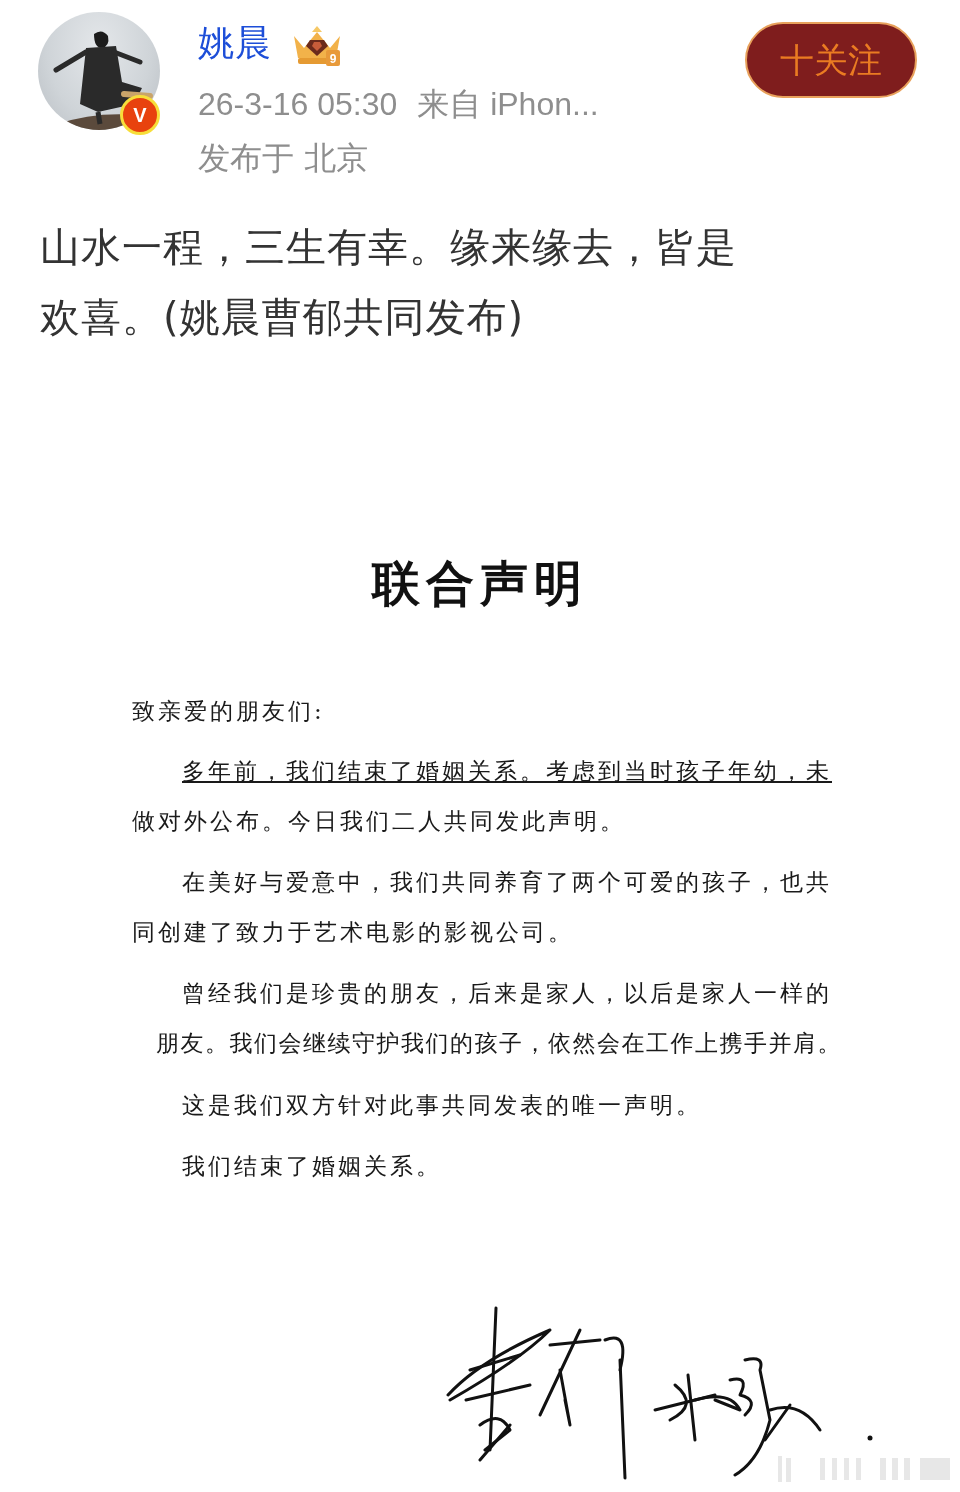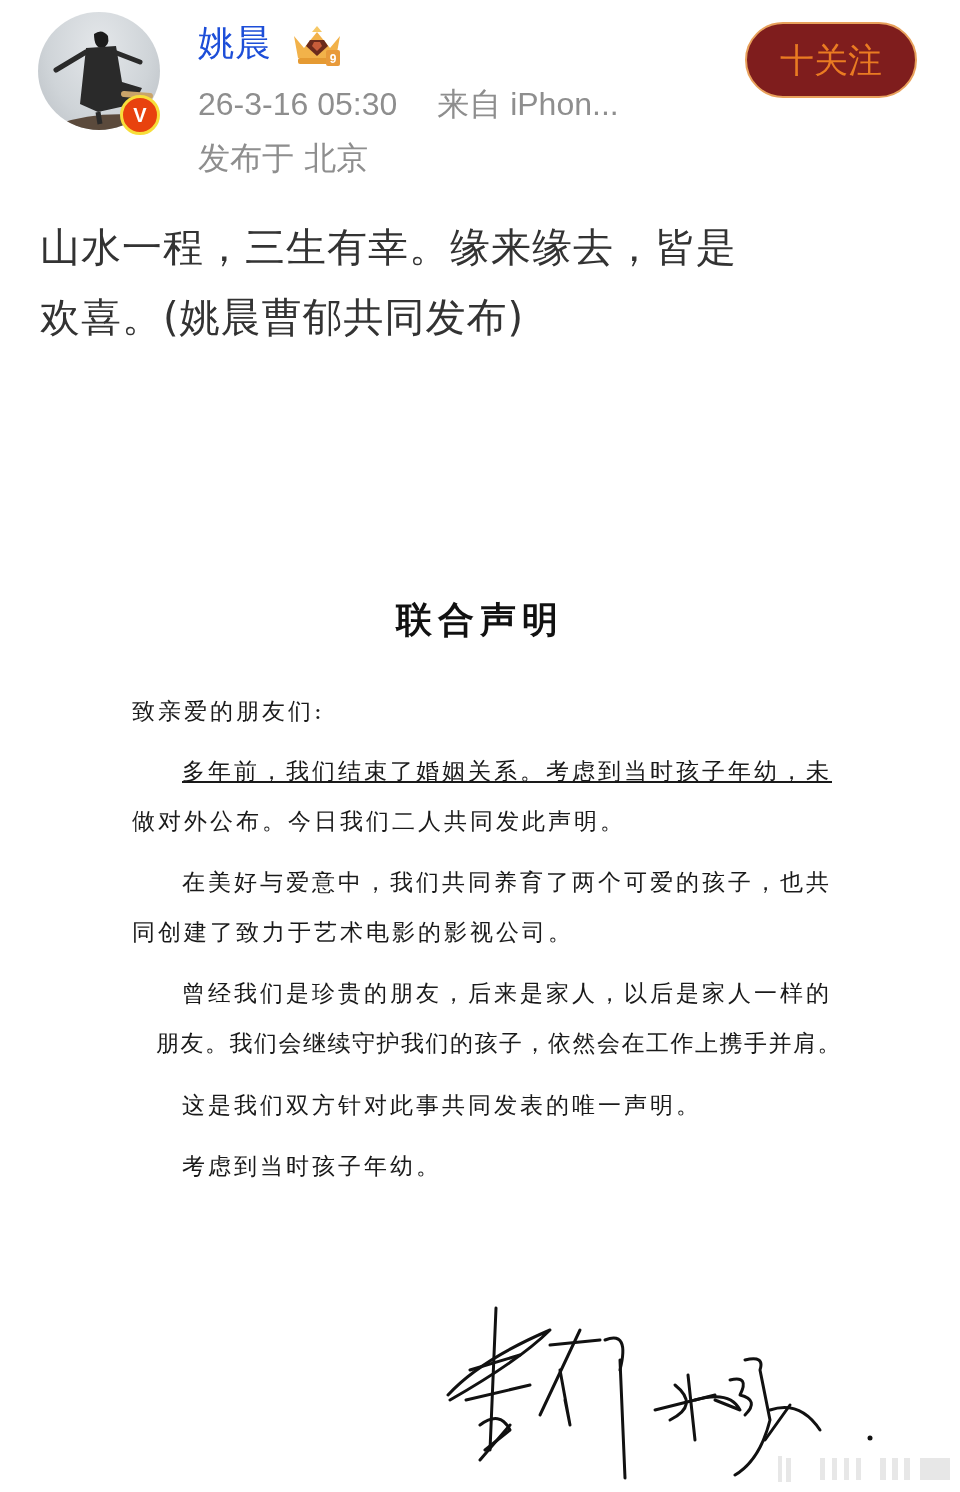--- a/index.html
+++ b/index.html
@@ -23,39 +23,39 @@
     position:absolute; left:198px; top:18px; font-size:36px; color:#1d4ed8; line-height:50px;
     letter-spacing:1px;
   }
   .crown {
     position:absolute; left:290px; top:26px; width:54px; height:40px;
   }
   .meta {
     position:absolute; left:198px; top:82px; font-size:32px; color:#8e8e8e; line-height:44px;
     white-space:nowrap; font-family:"Liberation Sans",sans-serif;
   }
-  .meta .src { margin-left:40px; }
+  .meta .src { margin-left:20px; }
   .location {
     position:absolute; left:198px; top:136px; font-size:32px; color:#8e8e8e; line-height:44px;
   }
   .follow-btn {
     position:absolute; left:745px; top:22px; width:172px; height:76px; box-sizing:border-box;
     border:2px solid #e8a15c; border-radius:38px; color:#ea7b22;
     font-size:34px; line-height:72px; text-align:center; cursor:pointer; background:#7f1d1d;
   }
   .post-text {
     position:absolute; left:40px; top:212px; width:880px; font-size:40px; line-height:70px; color:#333333;
     letter-spacing:1px;
   }
   .doc {
     position:absolute; left:40px; top:380px; width:880px; height:1100px; background:#ffffff;
   }
   .doc-title {
     position:absolute; left:0; width:100%; top:172px; text-align:center;
-    font-family:"DejaVu Serif",serif; font-weight:bold; font-size:36px; color:#111; letter-spacing:6px;margin-top:44px;
+    font-family:"DejaVu Serif",serif; font-weight:bold; font-size:48px; color:#111; letter-spacing:6px;
   }
   .doc-line {
     position:absolute; font-family:"DejaVu Serif",serif; font-size:23px; color:#1a1a1a;
     letter-spacing:3px; white-space:nowrap;
   }
   .signature { position:absolute; left:440px; top:1300px; width:440px; height:180px; }
   .watermark { position:absolute; left:770px; top:1452px; width:185px; height:32px; opacity:0.6; }
 </style>
 </head>
 <body>
@@ -99,21 +99,21 @@
 <div class="doc">
   <div class="doc-title">联合声明</div>
   <div class="doc-line" style="left:92px; top:316px;">致亲爱的朋友们:</div>
   <div class="doc-line" style="left:142px; top:376px;text-decoration:underline;">多年前，我们结束了婚姻关系。考虑到当时孩子年幼，未</div>
   <div class="doc-line" style="left:92px; top:426px;">做对外公布。今日我们二人共同发此声明。</div>
   <div class="doc-line" style="left:142px; top:487px;">在美好与爱意中，我们共同养育了两个可爱的孩子，也共</div>
   <div class="doc-line" style="left:92px; top:537px;">同创建了致力于艺术电影的影视公司。</div>
   <div class="doc-line" style="left:142px; top:598px;">曾经我们是珍贵的朋友，后来是家人，以后是家人一样的</div>
   <div class="doc-line" style="left:92px; top:648px; letter-spacing:1.5px;margin-left:24px;">朋友。我们会继续守护我们的孩子，依然会在工作上携手并肩。</div>
   <div class="doc-line" style="left:142px; top:710px;">这是我们双方针对此事共同发表的唯一声明。</div>
-  <div class="doc-line" style="left:142px; top:771px;">考虑到当时孩子年幼。</div>
+  <div class="doc-line" style="left:142px; top:771px;">我们结束了婚姻关系。</div>
 </div>
 
 <svg class="signature" viewBox="0 0 440 180">
   <g fill="none" stroke="#111" stroke-width="3" stroke-linecap="round" stroke-linejoin="round">
     <path d="M56 8 L50 150"></path>
     <path d="M8 95 Q40 60 110 30 Q80 60 10 100"></path>
     <path d="M30 70 L80 55"></path>
     <path d="M26 100 L90 85"></path>
     <path d="M40 125 Q60 110 70 130 L45 150"></path>
     <path d="M70 125 L40 160"></path>

